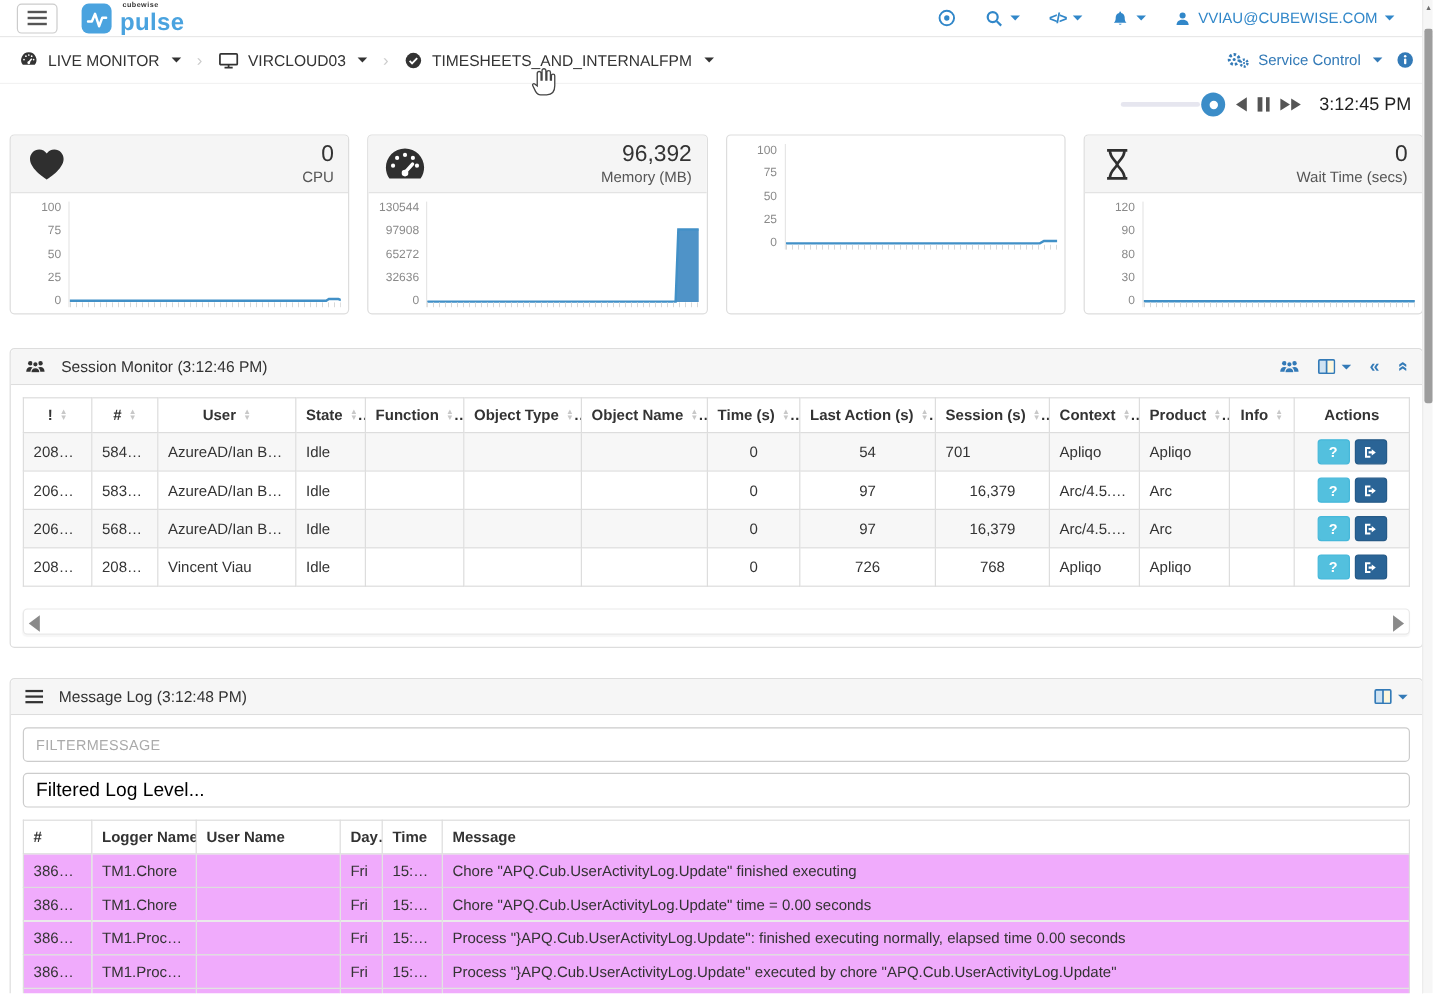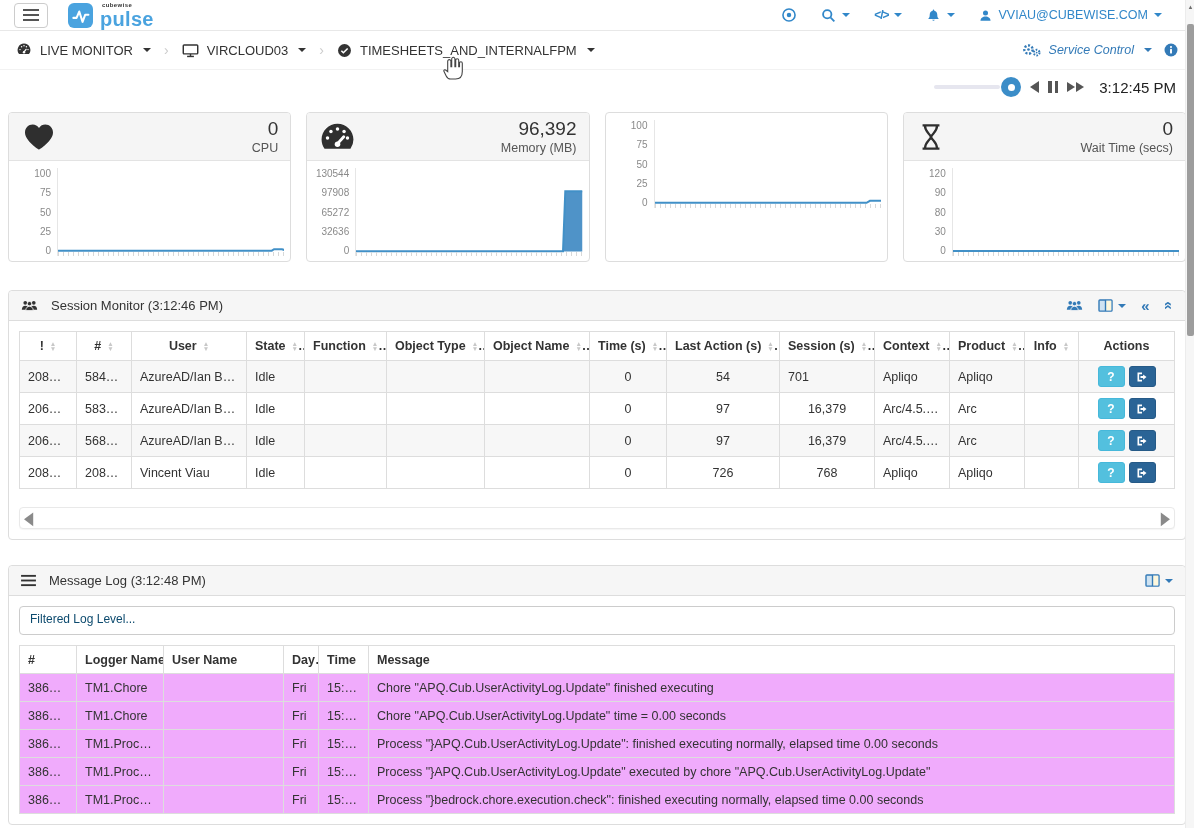--- a/index.html
+++ b/index.html
@@ -21,21 +21,21 @@
   .nav-group { display:flex; align-items:center; gap:6px; cursor:pointer; color:#3187c9; }
   .caret { width:0; height:0; border-left:4px solid transparent; border-right:4px solid transparent; border-top:4px solid currentColor; display:inline-block; }
   .code-glyph { font-weight:bold; font-size:12px; letter-spacing:-1px; }
   .user-label { font-weight:normal; font-size:12.5px; }
 
   
   .breadcrumb-bar { height:39px; display:flex; align-items:center; padding:0 16px; font-size:13px; border-bottom:1px solid #f2f2f2; }
   .crumb { display:flex; align-items:center; gap:8px; color:#333; cursor:pointer; }
   .crumb .caret { color:#333; margin-left:2px; }
   .crumb-sep { color:#ccc; margin:0 13px; font-size:14px; }
-  .bc-right { margin-left:auto; display:flex; align-items:center; gap:12px; color:#337ab7; font-size:12.5px;font-style:italic; }
+  .bc-right { margin-left:auto; display:flex; align-items:center; gap:12px; color:#337ab7; font-size:12.5px; }
   .bc-right .caret { color:#337ab7; }
 
   
   .time-row { height:34px; display:flex; align-items:center; justify-content:flex-end; padding-right:18px; gap:9px; }
   .slider-track { width:66px; height:4px; background:#e6e6ef; border-radius:2px; }
   .slider-knob { width:20px; height:20px; border-radius:50%; background:#3b8dc8; display:flex; align-items:center; justify-content:center; margin-left:-8px; cursor:pointer; }
   .slider-knob i { width:7px; height:7px; border-radius:50%; background:#fff; }
   .tc-controls { display:flex; align-items:center; gap:9px; color:#555; }
   .tri-left { width:0; height:0; border-top:6px solid transparent; border-bottom:6px solid transparent; border-right:9px solid #555; }
   .pause-bars { display:flex; gap:3px; }
@@ -89,21 +89,21 @@
 
   .pager { margin-top:18px; height:22px; border:1px solid #e9e9e9; border-radius:4px; background:#fff;
            display:flex; align-items:center; justify-content:space-between; padding:0 4px;
            color:#8a8a8a; box-shadow:0 1px 1px rgba(0,0,0,.04); }
   .pager span { font-size:12px; transform:scaleY(1.5); cursor:pointer; line-height:1; }
 
   .filter-input { width:100%; height:29px; border:1px solid #ccc; border-radius:4px; padding:0 10px;
                   font-size:12px; font-family:"Liberation Sans",sans-serif; color:#333; margin-bottom:9px; outline:none; }
   .filter-input::placeholder { color:#aaa; letter-spacing:.3px; }
   .level-filter { width:100%; height:29px; border:1px solid #ccc; border-radius:4px; padding:5px 10px;
-                  font-size:12px; color:#0c4a6e; margin-bottom:10px; cursor:pointer; }
+                  font-size:16px; color:#000000; margin-bottom:10px; cursor:pointer; }
 
   
   .v-scrollbar { position:absolute; top:0; right:0; width:9px; height:828px; background:#f6f6f6; border-left:1px solid #ececec; }
   .v-scrollbar .up { position:absolute; top:4px; left:0; width:9px; text-align:center; font-size:6px; color:#6e6e6e; }
   .v-scrollbar .thumb { position:absolute; top:24px; left:1px; width:7px; height:312px; background:#9d9d9d; border-radius:2px; cursor:pointer; }
 
   .hand-cursor { position:absolute; left:441px; top:54px; width:24px; height:26px; z-index:60; pointer-events:none; }
 
   .ico { display:inline-flex; align-items:center; justify-content:center; }
 </style>
@@ -642,20 +642,21 @@
                 <rect x="1" y="1" width="14" height="12" rx="1" fill="#cfe3f2" stroke="#337ab7" stroke-width="1.5"></rect>
                 <rect x="8" y="1.8" width="6.2" height="10.4" fill="#fdf7dd"></rect>
                 <line x1="8" y1="1" x2="8" y2="13" stroke="#337ab7" stroke-width="1.5"></line>
               </svg>
           </span>
           <span class="caret"></span>
         </span>
       </span>
     </div>
     <div class="panel-body">
+      <input class="filter-input" type="text" placeholder="FILTERMESSAGE" style="">
       <div class="level-filter">Filtered Log Level...</div>
       <table id="message-table">
         <colgroup>
           <col style="width:57px">
             <col style="width:87px">
             <col style="width:120px">
           <col style="width:35px">
             <col style="width:50px">
             <col>
         </colgroup>

